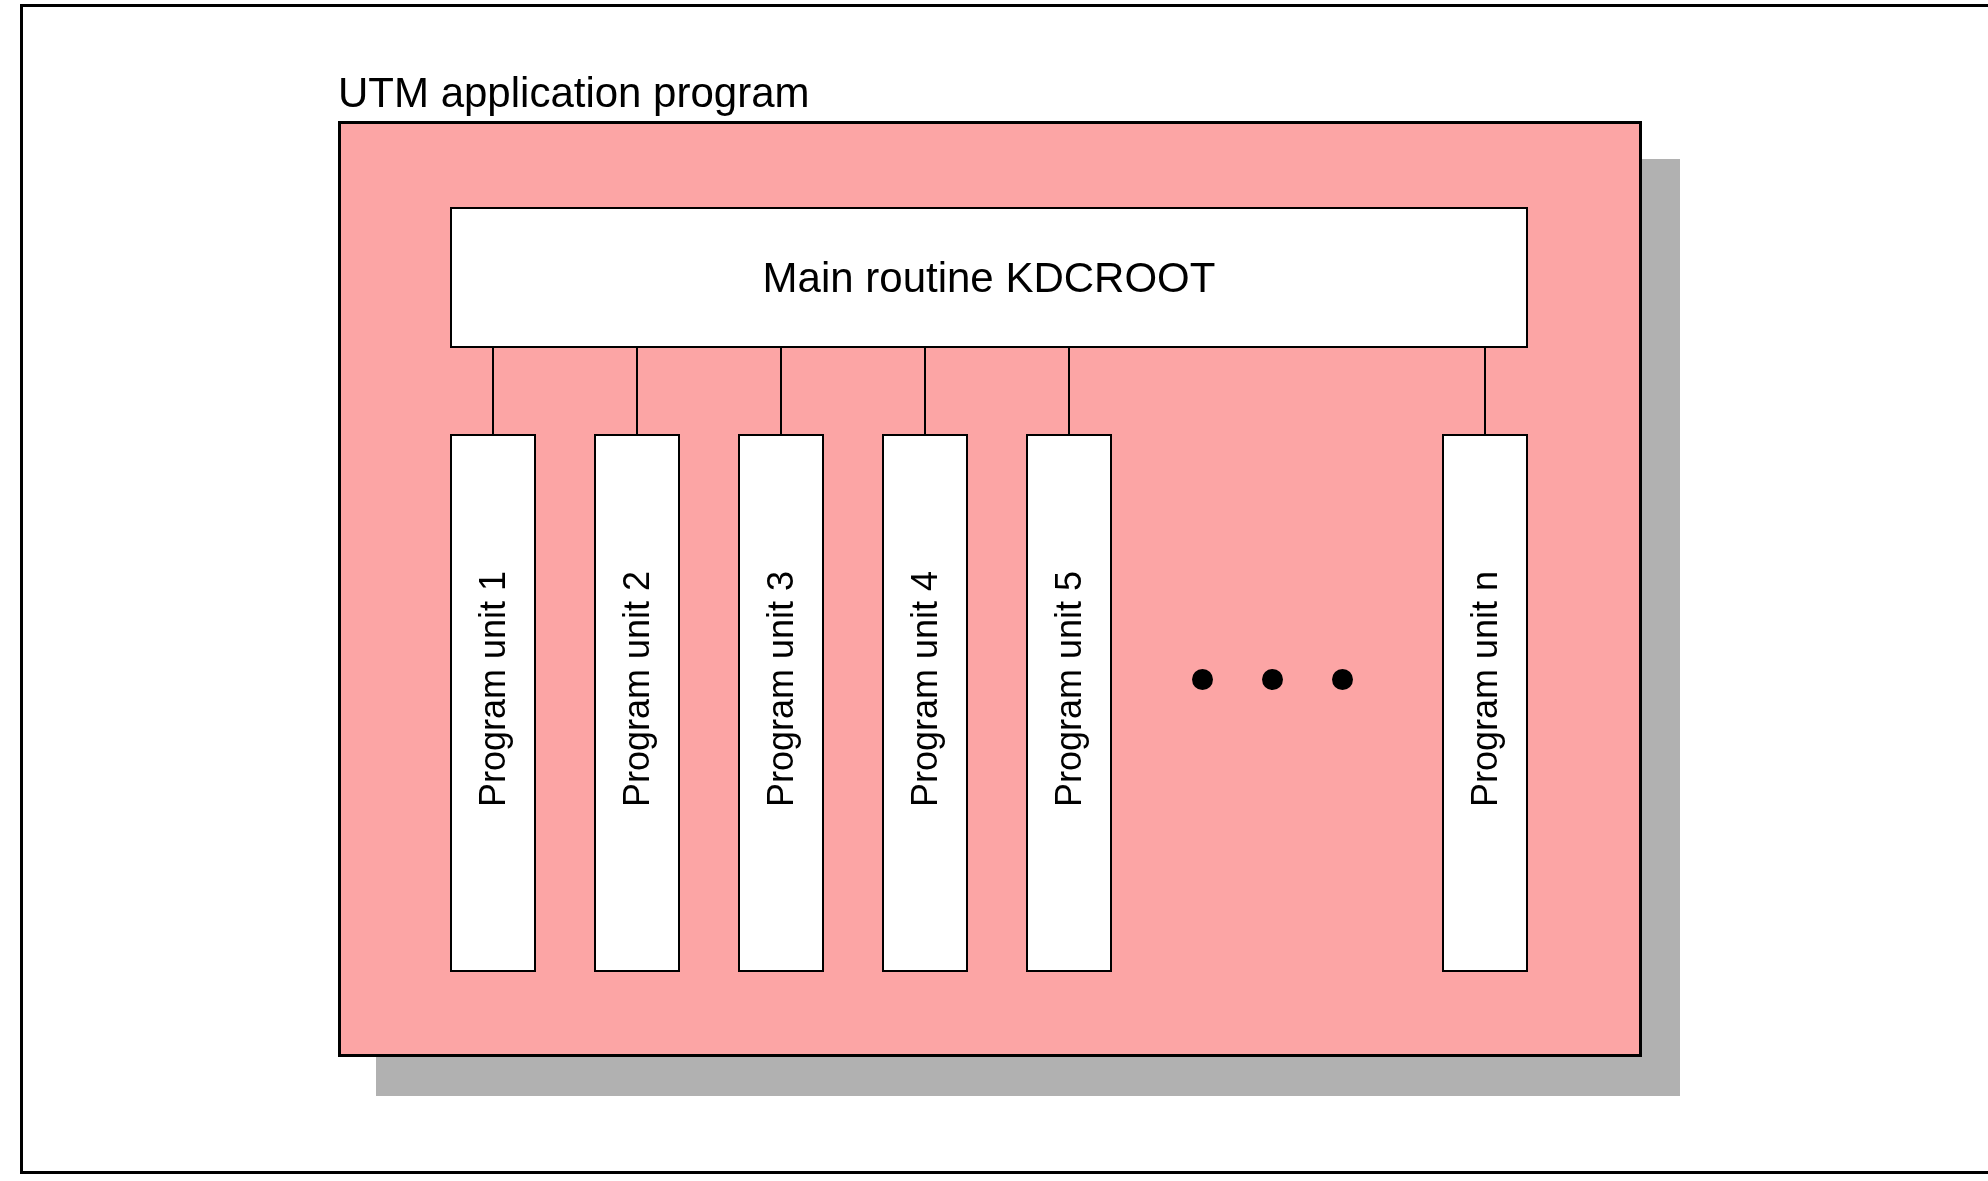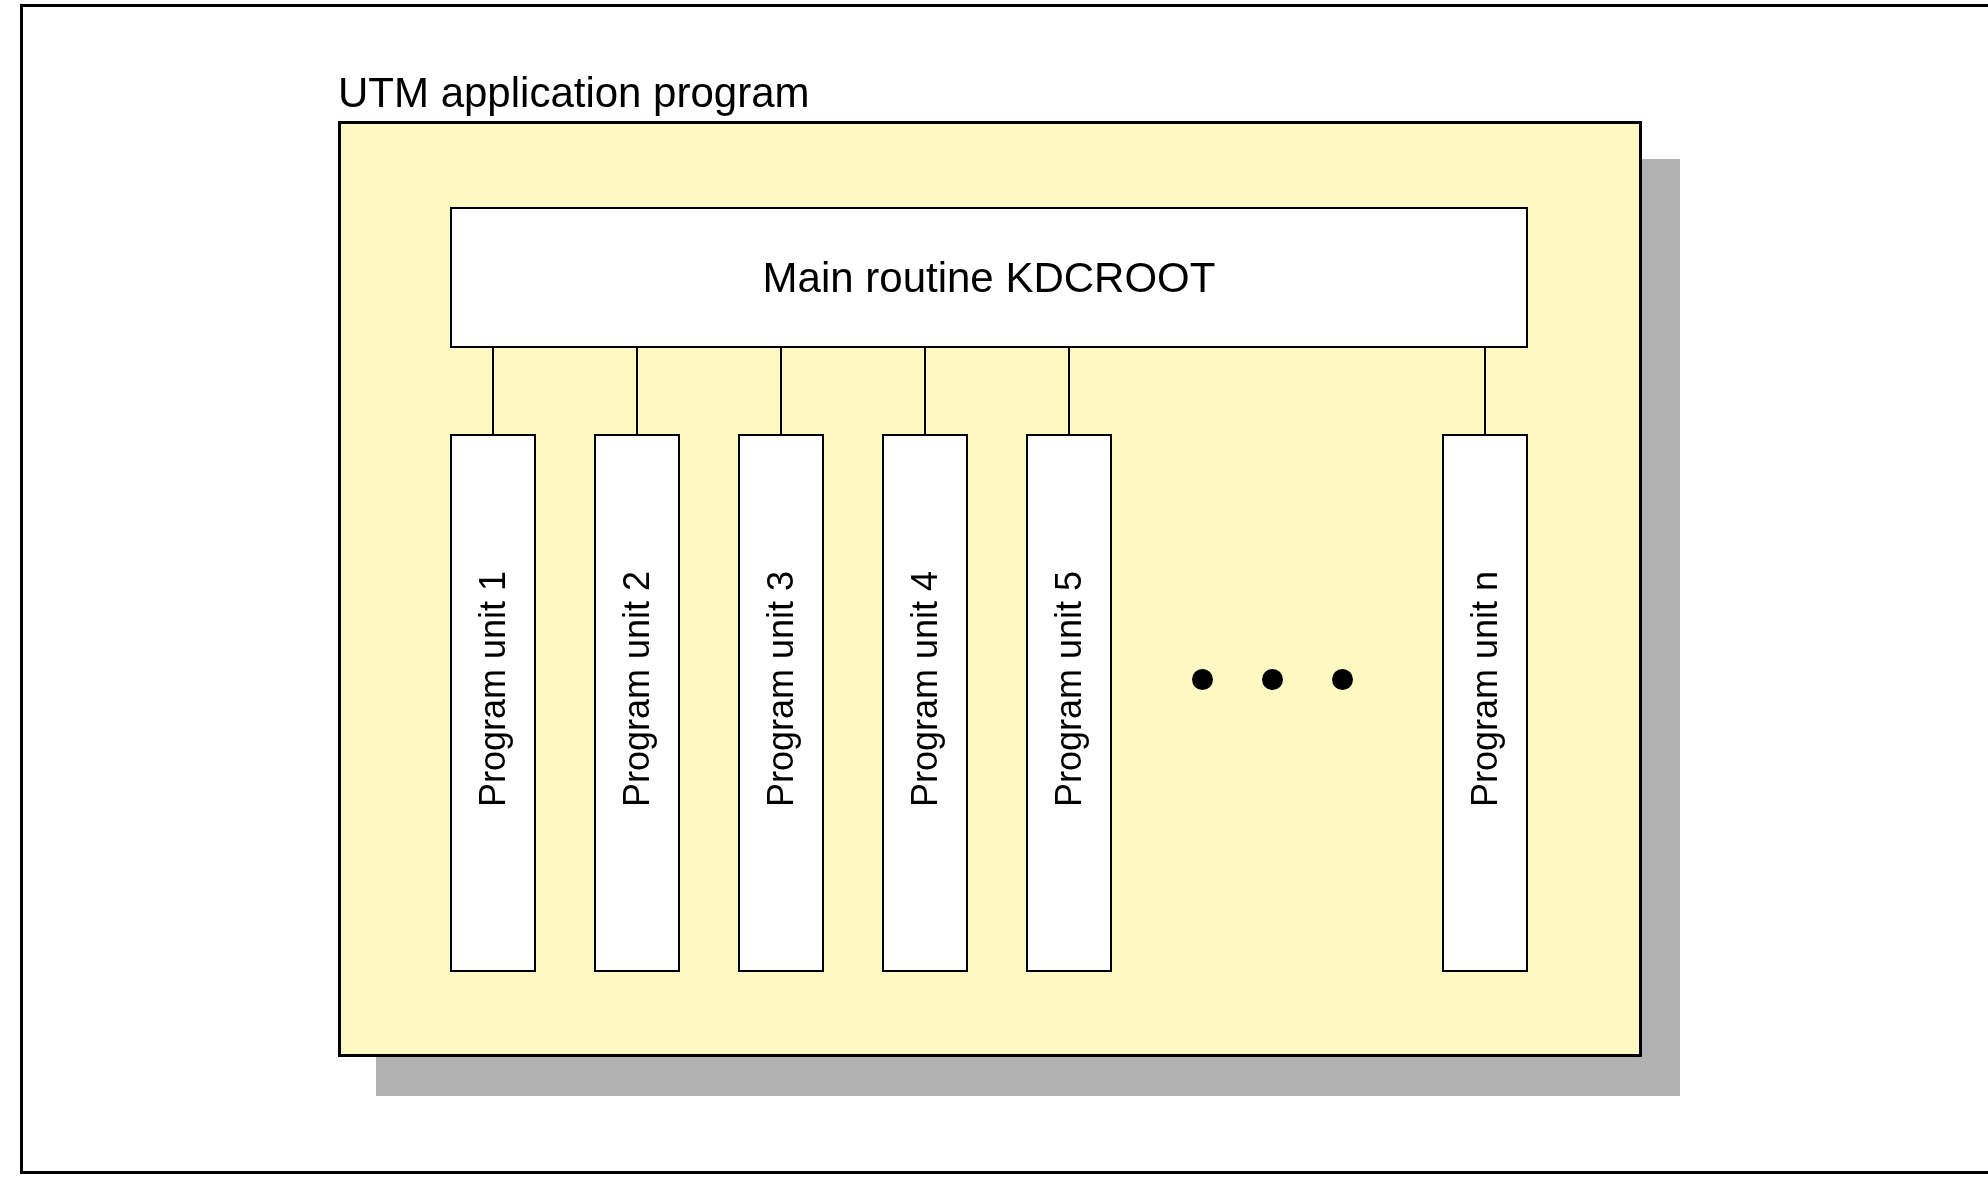--- a/index.html
+++ b/index.html
@@ -41,21 +41,21 @@
     width: 1304px;
     height: 937px;
     background: #b1b1b1;
   }
   .panel {
     position: absolute;
     left: 322px;
     top: 121px;
     width: 1304px;
     height: 936px;
-    background: #fef9c3;
+    background: #fca5a5;
     border: 3px solid #000000;
     box-sizing: border-box;
   }
   
   .main-box {
     position: absolute;
     left: 109px;
     top: 83px;
     width: 1078px;
     height: 141px;

